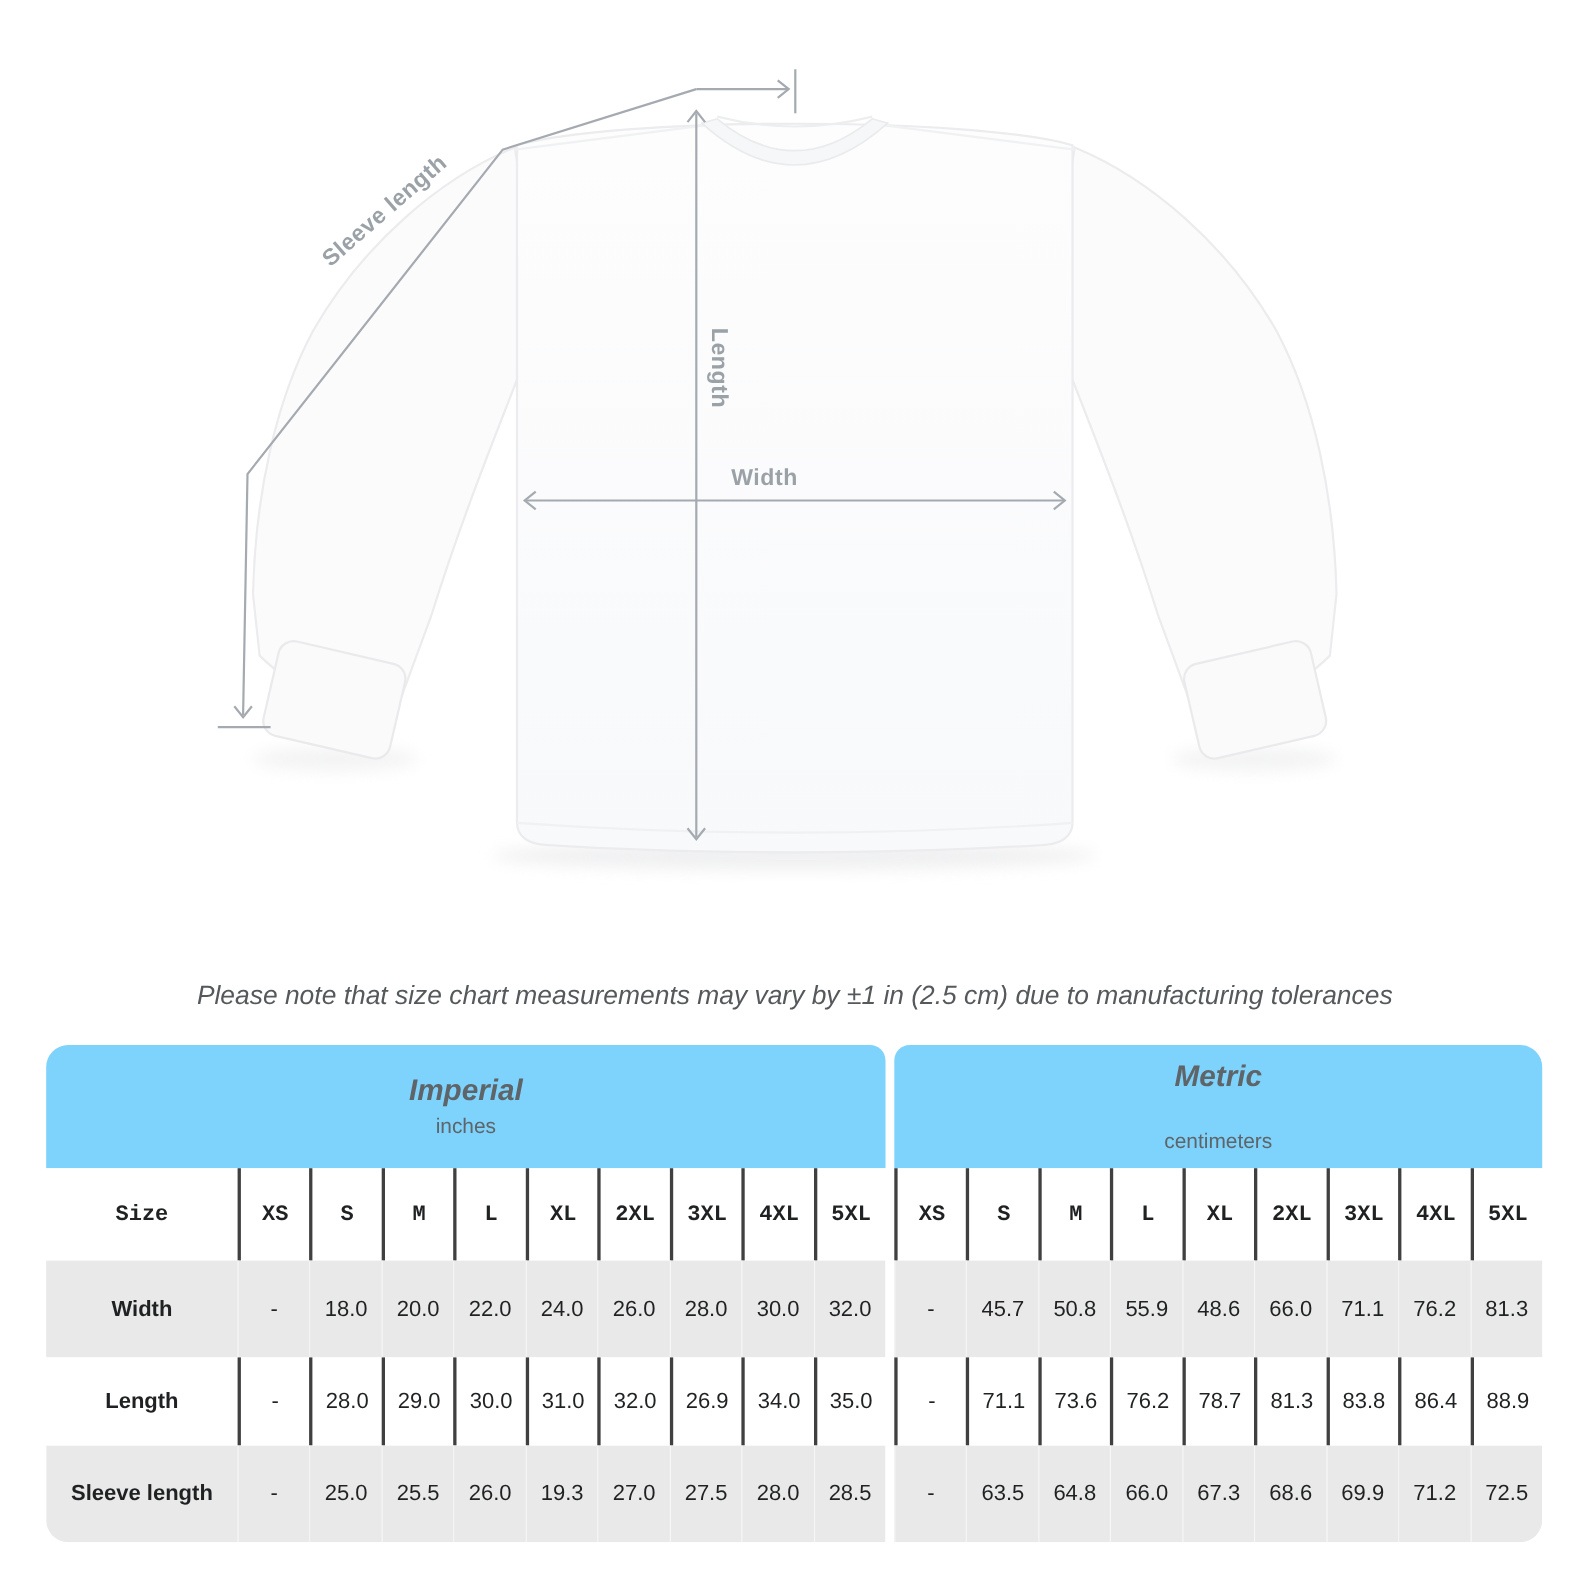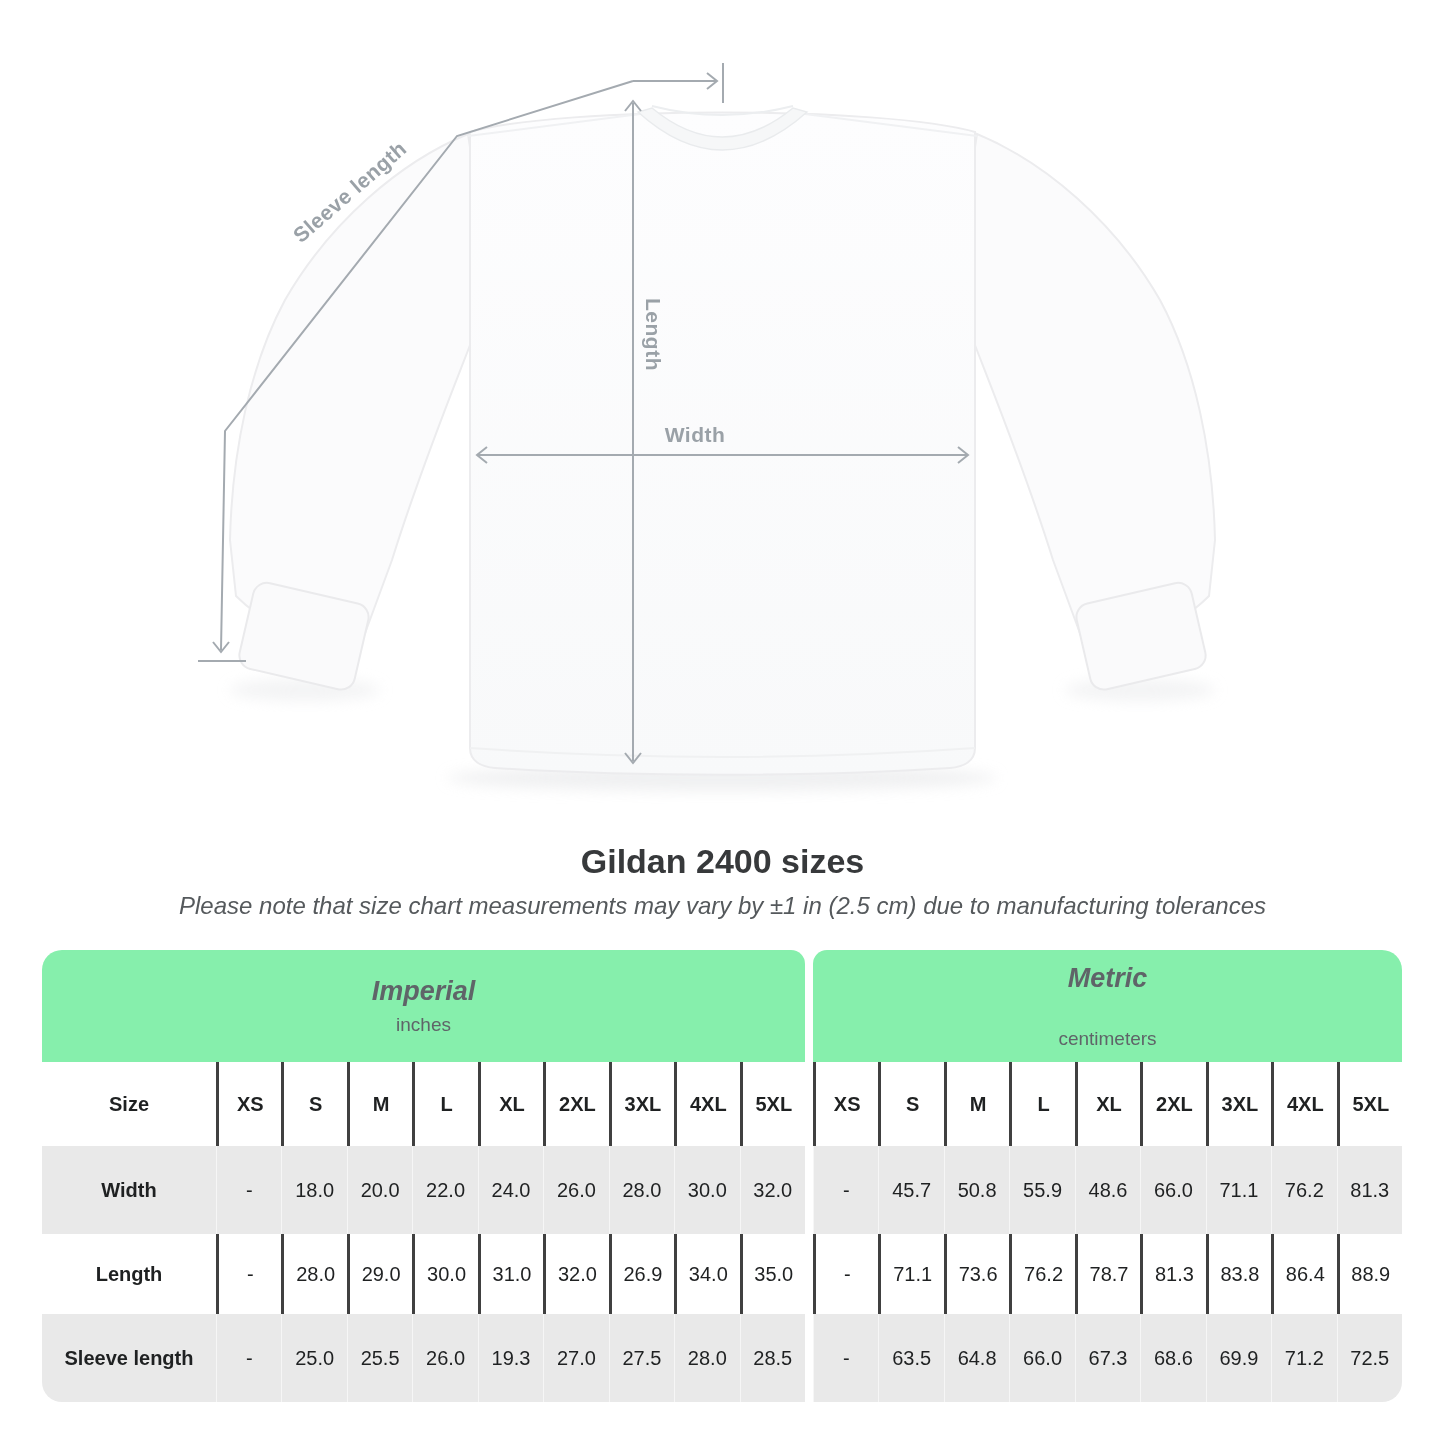--- a/index.html
+++ b/index.html
@@ -19,38 +19,38 @@
   .chart-title{position:absolute;top:842px;left:0;width:100%;text-align:center;
     font-size:34px;font-weight:bold;color:#37393b;}
   .chart-note{position:absolute;top:892px;left:0;width:100%;text-align:center;
     font-size:24px;font-style:italic;color:#55595c;}
 
   
   .size-table{position:absolute;left:42px;top:950px;width:1360px;}
   .tgrid{display:grid;grid-template-columns:174px repeat(9,1fr) 8px repeat(9,1fr);}
   .band-row{height:112px;}
   .band{display:flex;flex-direction:column;align-items:center;justify-content:center;
-    gap:7px;background:#86efac;}
+    gap:7px;background:#7dd3fc;}
   .band-imperial{grid-column:1/11;border-radius:20px 14px 0 0;}
   .band-metric{grid-column:12/21;border-radius:14px 20px 0 0;gap:34px;}
   .band-title{font-size:27px;font-weight:bold;font-style:italic;color:#5f6468;}
   .band-unit{font-size:19px;color:#5f6468;}
 
   .trow .cell{display:flex;align-items:center;justify-content:center;
     font-size:20px;color:#1f2122;background:#fff;}
   .row-size{height:84px;}
   .row-width{height:88px;}
   .row-length{height:80px;}
   .row-sleeve{height:88px;}
   .trow.gray .cell{background:#e9e9e9;}
   .trow.white .cell + .cell{border-left:3px solid #404040;}
   .trow.gray .cell + .cell{border-left:1px solid #f6f6f6;}
   .trow .spacer{background:#fff !important;border-left:none !important;}
   .trow .spacer + .cell{border-left:none;}
-  .head{font-weight:bold;color:#70767b;}
+  .head{font-weight:bold;color:#70767b;font-family:Liberation Mono, monospace;}
   .row-label{font-weight:bold;color:#70767b;}
   .trow:last-child{border-radius:0 0 20px 20px;overflow:hidden;}
 </style>
 </head>
 <body>
 
 <div class="page">
 
   <div class="shirt-wrap">
     <svg width="1445" height="820" viewBox="0 0 1445 820">
@@ -113,21 +113,20 @@
         <path d="M487,447 L477,455 L487,463"></path>
         <path d="M958,447 L968,455 L958,463"></path>
       </g>
     </svg>
 
     <span class="anno-label sleeve-label">Sleeve length</span>
     <span class="anno-label length-label">Length</span>
     <span class="anno-label width-label">Width</span>
   </div>
 
-  <div class="chart-title">Gildan 2400 sizes</div>
   <div class="chart-note">Please note that size chart measurements may vary by ±1 in (2.5 cm) due to manufacturing tolerances</div>
 
   <div class="size-table">
 
     <div class="tgrid band-row">
       <div class="band band-imperial">
         <div class="band-title">Imperial</div>
         <div class="band-unit">inches</div>
       </div>
       <div class="band band-metric">

